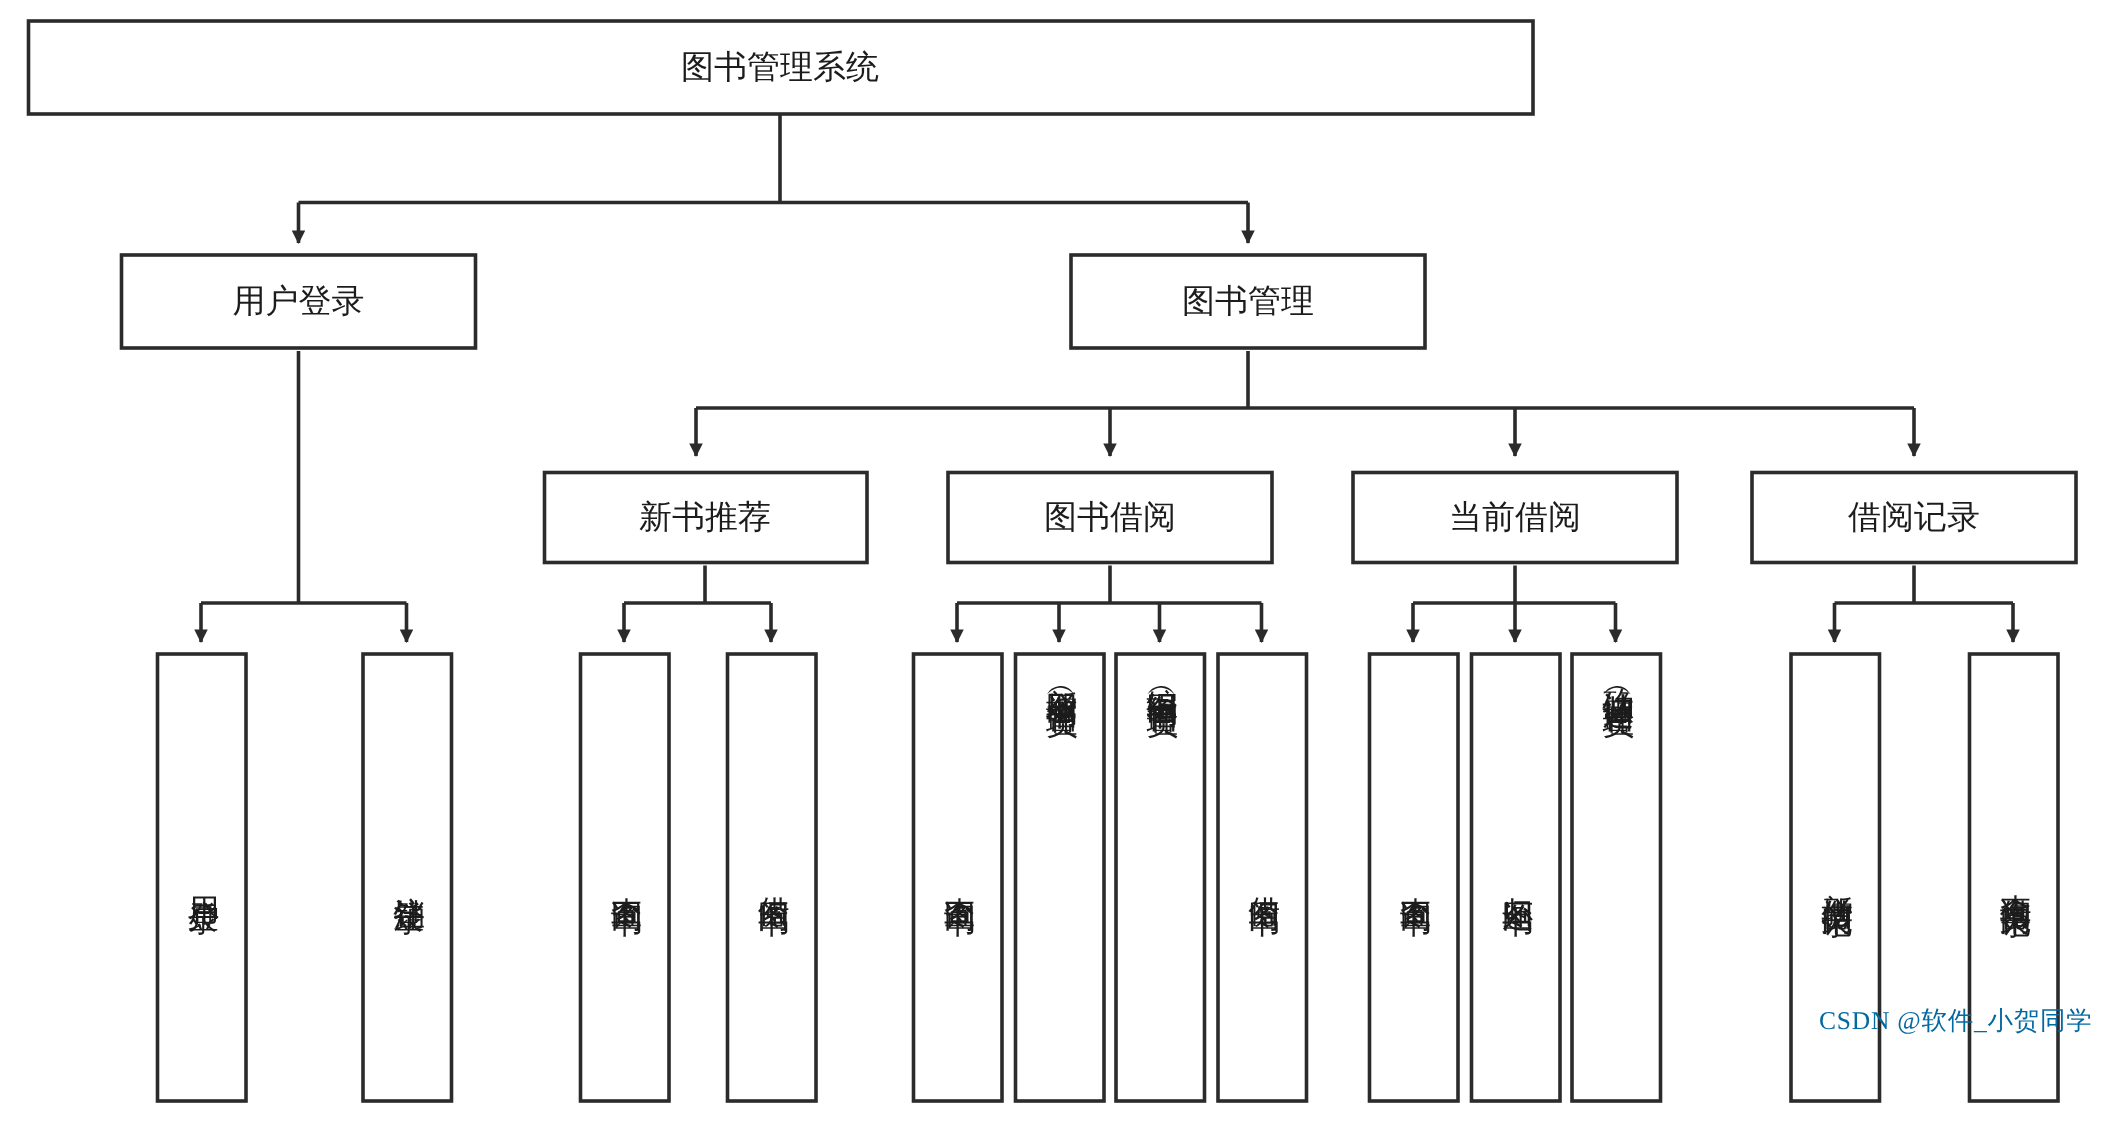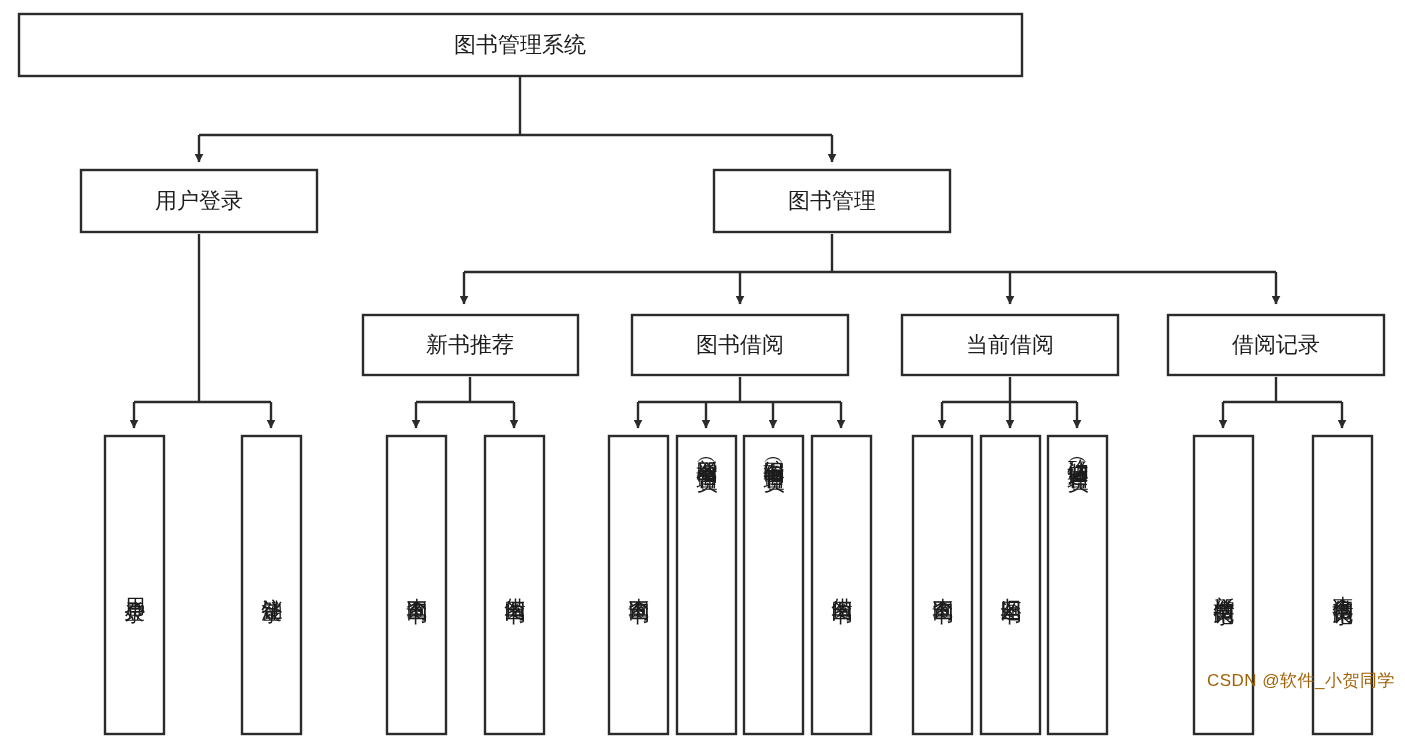--- a/index.html
+++ b/index.html
@@ -57,23 +57,23 @@
     font-size: 21px;
     line-height: 1.18;
     letter-spacing: 2px;
     color: #1c1c1c;
     white-space: nowrap;
   }
   .watermark {
     position: absolute;
     right: 10px;
     bottom: 6px;
-    font-family: Liberation Sans, sans-serif;
+    font-family: Liberation Serif, serif;
     font-size: 17px;
-    color: #a16207;
+    color: #0369a1;
     letter-spacing: 0.5px;
     white-space: nowrap;
   }
 </style>
 </head>
 <body>
 
 <div id="diagram-root">
 
   <svg class="diagram-canvas" viewBox="0 0 1405 747">

